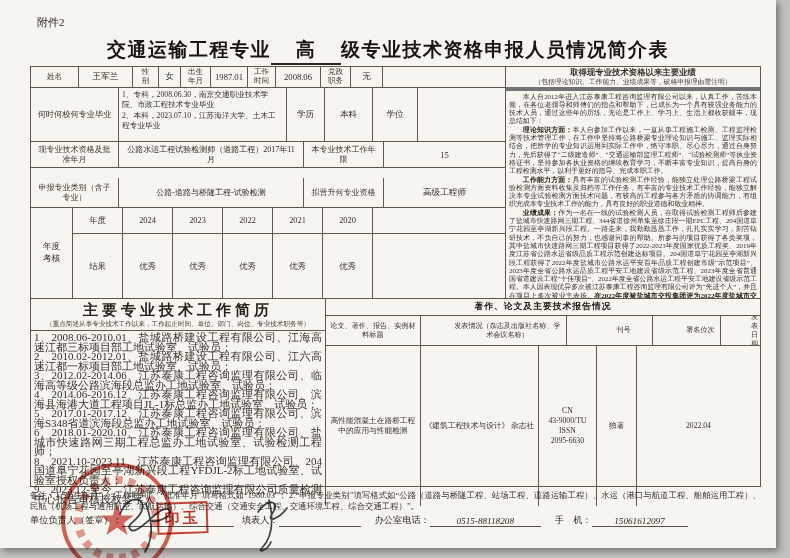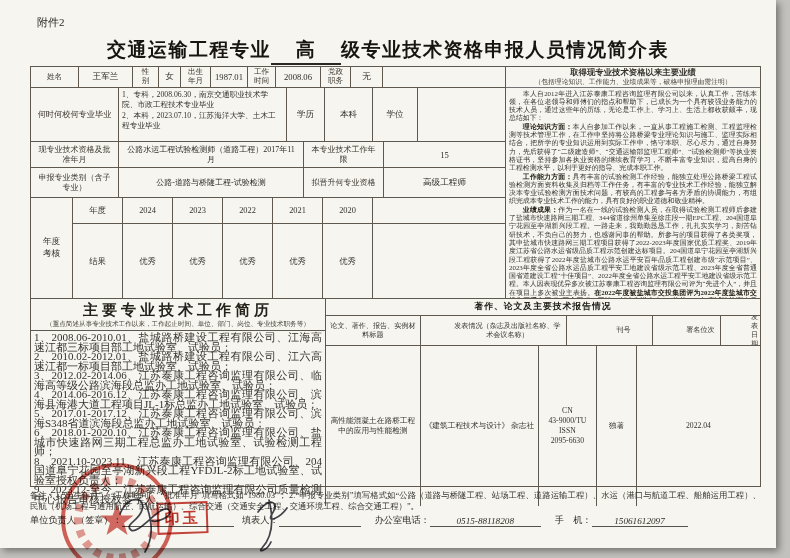--- a/index.html
+++ b/index.html
@@ -21,34 +21,34 @@
   .frow{display:flex;border-bottom:1px solid #5e584f;}
   .frow:last-child{border-bottom:none;}
   .cell{border-right:1px solid #5e584f;display:flex;flex-direction:column;
         justify-content:center;text-align:center;overflow:hidden;padding:1px;}
   .cell:last-child{border-right:none;}
   .lbl{font-size:7.6px;line-height:8.6px;color:#3a362f;}
   .val{font-size:8.6px;color:#2e2b25;}
   .row1{height:21px;}
   .row2{height:54px;}
   .row3{height:26px;}
-  .row4{height:30px;}
+  .row4{height:30px;margin-top:10px;}
   .row5{flex:1;}
   .edu-detail{align-items:flex-start;justify-content:flex-start;text-align:left;
               font-size:7.7px;line-height:10.4px;white-space:pre-line;padding:2px 3px;}
   .wrapval{font-size:8px;line-height:10px;padding:1px 4px;}
   .assess{flex:1;display:flex;flex-direction:column;}
   .assess-row{display:flex;height:26px;border-bottom:1px solid #5e584f;}
   .assess-row.result{flex:1;border-bottom:none;}
   .acell{width:50px;border-right:1px solid #5e584f;display:flex;align-items:center;
          justify-content:center;font-size:8.4px;}
   .acell.fill{flex:1;border-right:none;}
 
   .upper-right{flex:1;display:flex;flex-direction:column;}
-  .ach-header{border-bottom:1px solid #737373;text-align:center;padding:1px 2px;}
+  .ach-header{border-bottom:4px solid #737373;text-align:center;padding:1px 2px;}
   .ach-h1{font-size:8.4px;font-weight:bold;line-height:9.6px;}
   .ach-h2{font-size:6.8px;line-height:8px;color:#45413a;}
   .ach-body{flex:1;padding:2px 3px;font-size:6.9px;line-height:8.3px;text-align:justify;overflow:hidden;}
   .ach-body p{margin:0;text-indent:2em;}
   .lead,.tail{font-weight:bold;color:#262319;}
 
   .lower{display:flex;flex:1;}
   .lower-left{width:372px;border-right:1px solid #5e584f;display:flex;flex-direction:column;}
   .wh-title{text-align:center;font-weight:bold;font-size:15px;letter-spacing:4px;padding-top:2px;color:#24211b;}
   .wh-sub{text-align:center;font-size:6.6px;color:#45413a;border-bottom:1px solid #5e584f;padding-bottom:1px;}

